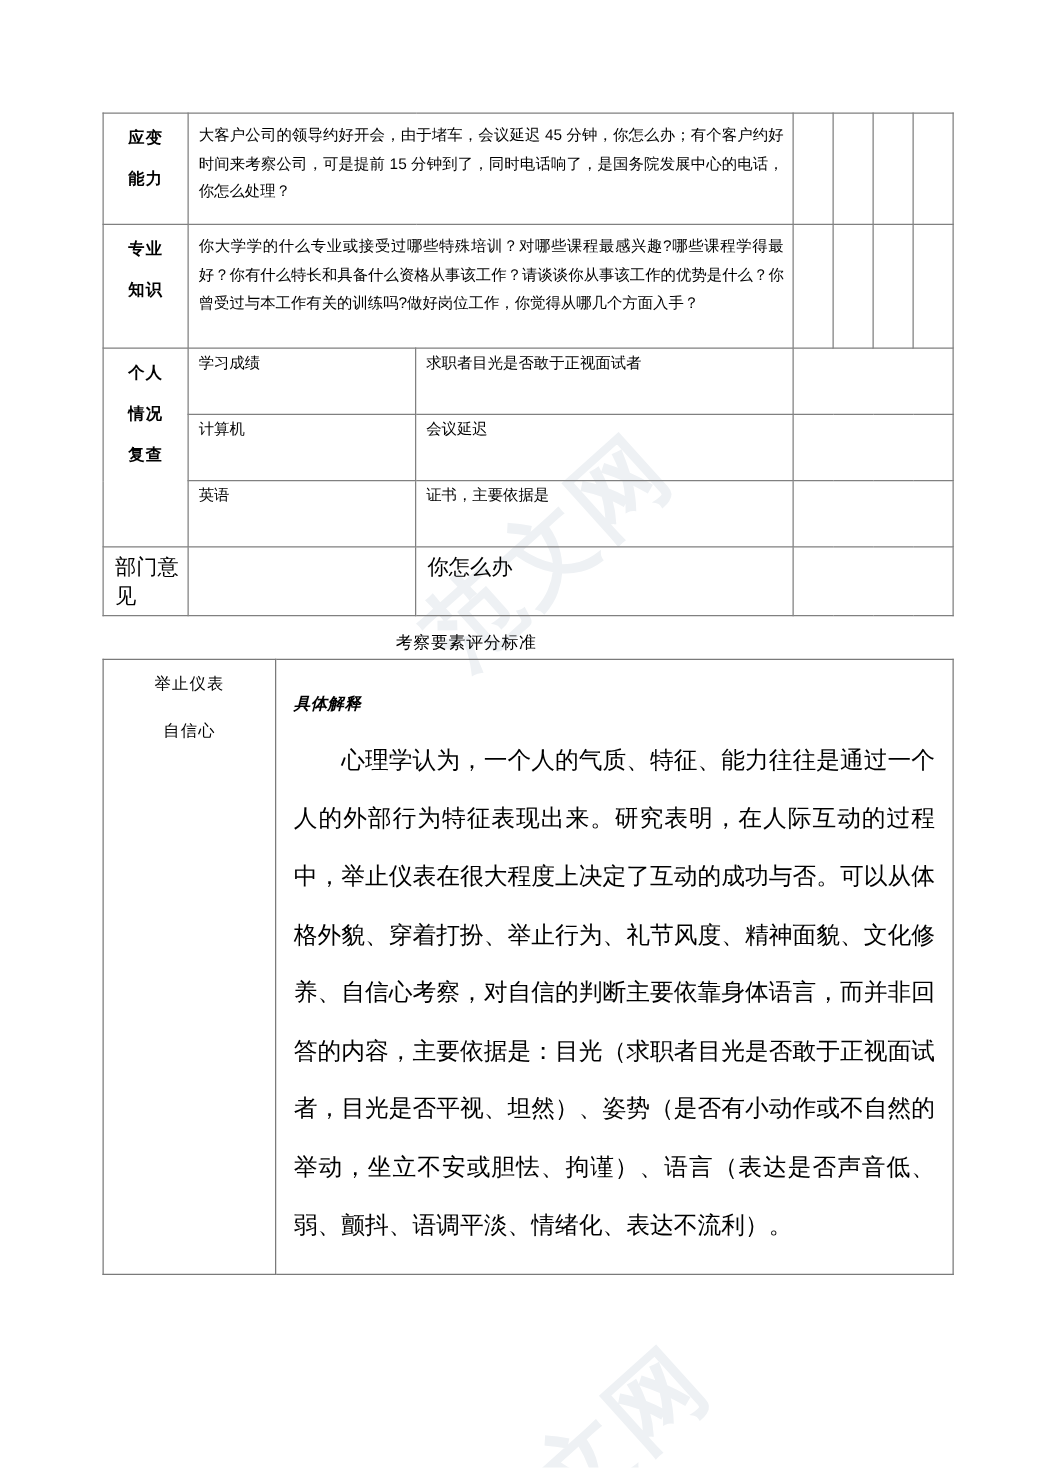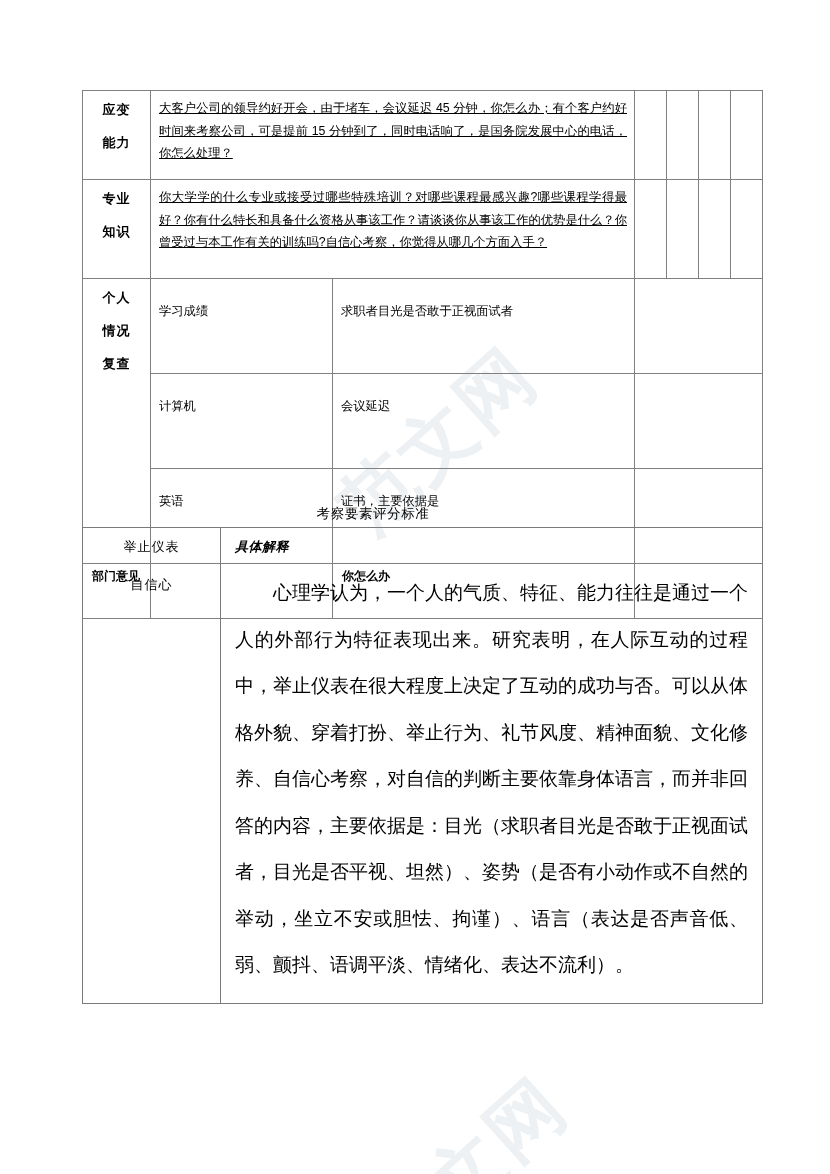--- a/index.html
+++ b/index.html
@@ -76,31 +76,30 @@
     line-height: 2.55;
     letter-spacing: 1px;
     padding: 2px 0 !important;
     white-space: pre-line;
   }
   .qtext {
     font-size: 12.3px;
     line-height: 1.85;
     padding: 6px 7px 6px 8px !important;
     text-align: justify;
-    text-decoration: underline;
   }
   .cellline {
     font-size: 12.3px;
     line-height: 1.6;
-    padding: 23px 8px !important;
+    padding: 2px 8px !important;
   }
   .opine-l {
     vertical-align: middle;
-    font-weight: bold;
-    font-size: 12px;
+    font-weight: normal;
+    font-size: 17px;
     padding: 4px 0 4px 9px !important;
     margin-left: 16px;
   }
 
   
   #section-title {
     position: absolute;
     left: 0;
     top: 505px;
     width: 746px;
@@ -129,21 +128,21 @@
     white-space: pre-line;
   }
   .crit-body {
     padding: 10px 14px 14px 14px !important;
     vertical-align: top;
   }
   .crit-head {
     font-weight: bold;
     font-style: italic;
     font-size: 13px;
-    margin: 0 0 14px 0;
+    margin: 16px 0 14px 0;
     letter-spacing: 0.5px;
   }
   .crit-para {
     font-size: 19px;
     line-height: 2.45;
     text-align: justify;
     text-indent: 2em;
     margin: 0;
   }
 </style>
@@ -173,21 +172,21 @@
         <td class="qtext" colspan="2">大客户公司的领导约好开会，由于堵车，会议延迟 45 分钟，你怎么办；有个客户约好时间来考察公司，可是提前 15 分钟到了，同时电话响了，是国务院发展中心的电话，你怎么处理？</td>
         <td style="height:88px"></td>
         <td></td>
         <td></td>
         <td></td>
       </tr>
 
       <tr>
         <td class="lbl">专业
 知识</td>
-        <td class="qtext" colspan="2">你大学学的什么专业或接受过哪些特殊培训？对哪些课程最感兴趣?哪些课程学得最好？你有什么特长和具备什么资格从事该工作？请谈谈你从事该工作的优势是什么？你曾受过与本工作有关的训练吗?自信心考察，你觉得从哪几个方面入手？</td>
+        <td class="qtext" colspan="2">你大学学的什么专业或接受过哪些特殊培训？对哪些课程最感兴趣?哪些课程学得最好？你有什么特长和具备什么资格从事该工作？请谈谈你从事该工作的优势是什么？你曾受过与本工作有关的训练吗?做好岗位工作，你觉得从哪几个方面入手？</td>
         <td style="height:98px"></td>
         <td></td>
         <td></td>
         <td></td>
       </tr>
 
       <tr>
         <td class="lbl" rowspan="3">个人
 情况
 复查</td>

